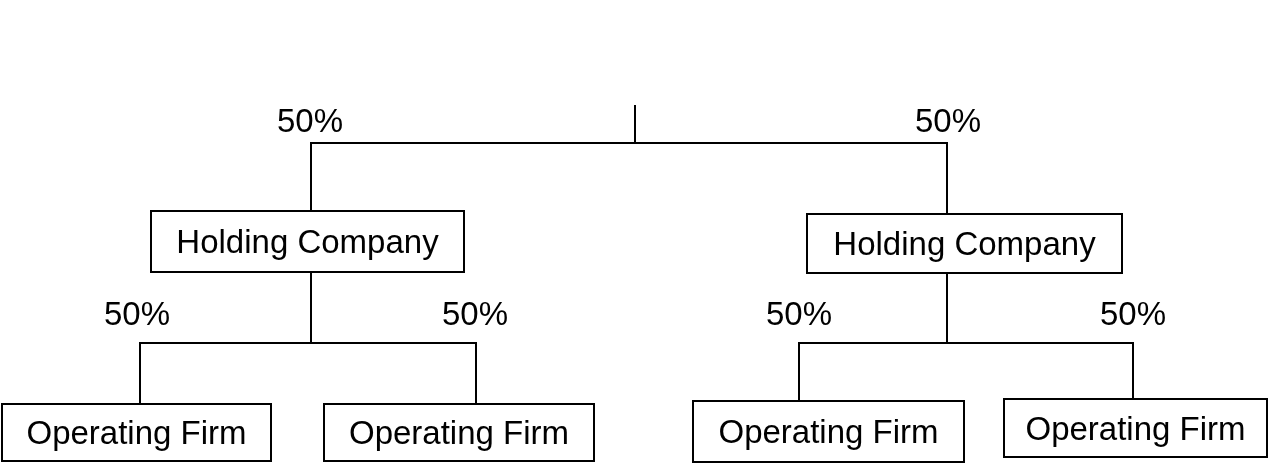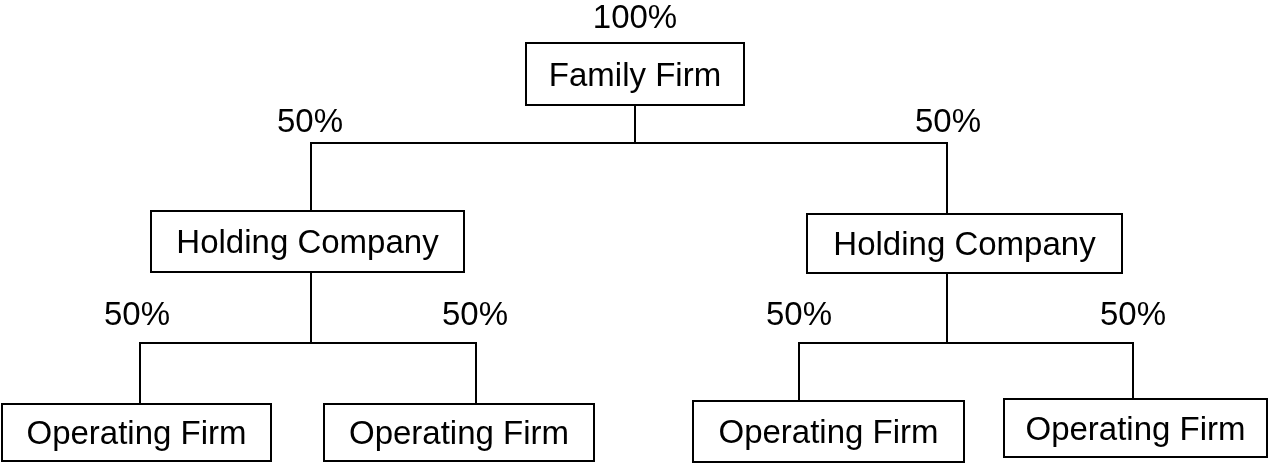--- a/index.html
+++ b/index.html
@@ -66,29 +66,27 @@
 
     <path d="M311 210 L311 143 L947 143 L947 213" stroke="#000000" stroke-width="2" fill="none"></path>
 
     <path d="M311 273 L311 344" stroke="#000000" stroke-width="2" fill="none"></path>
     <path d="M140 403 L140 343 L476 343 L476 403" stroke="#000000" stroke-width="2" fill="none"></path>
 
     <path d="M947 274 L947 344" stroke="#000000" stroke-width="2" fill="none"></path>
     <path d="M799 400 L799 343 L1133 343 L1133 398" stroke="#000000" stroke-width="2" fill="none"></path>
   </svg>
 
-  <div class="pct p-root">100%</div>
   <div class="pct p-hl">50%</div>
   <div class="pct p-hr">50%</div>
   <div class="pct p-o1">50%</div>
   <div class="pct p-o2">50%</div>
   <div class="pct p-o3">50%</div>
   <div class="pct p-o4">50%</div>
 
-  <div class="node n-family">Family Firm</div>
 
   <div class="node n-hold-l">Holding Company</div>
   <div class="node n-hold-r">Holding Company</div>
 
   <div class="node n-op1">Operating Firm</div>
   <div class="node n-op2">Operating Firm</div>
   <div class="node n-op3">Operating Firm</div>
   <div class="node n-op4">Operating Firm</div>
 
 </div>

